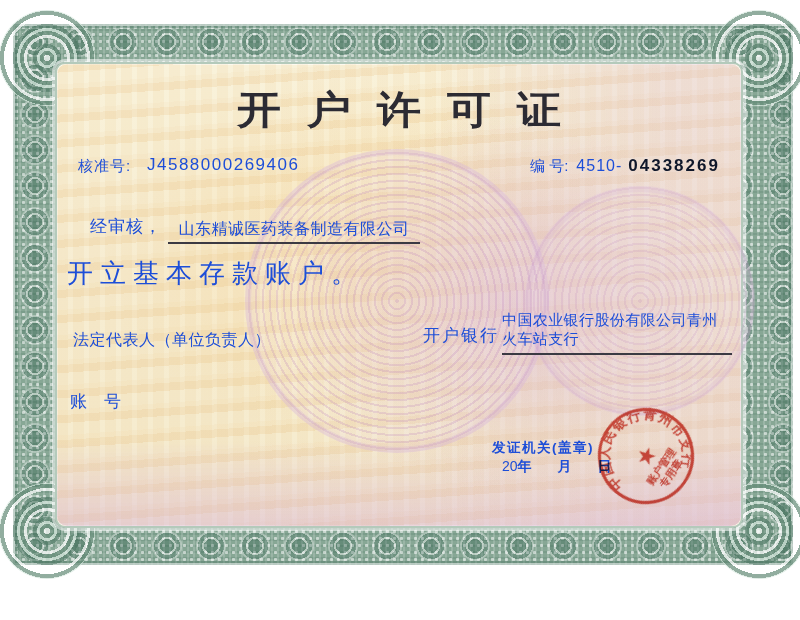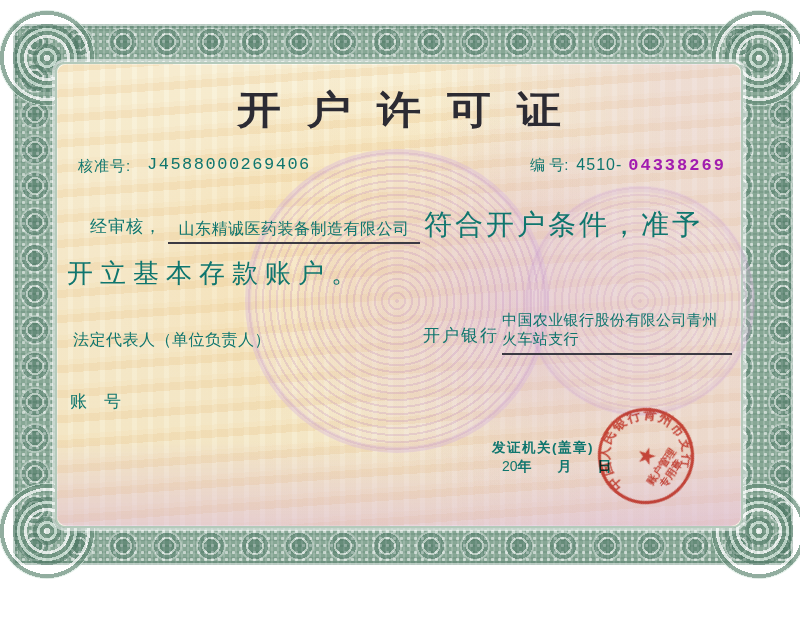--- a/index.html
+++ b/index.html
@@ -60,23 +60,23 @@
   .rosette{
     position:absolute;border-radius:50%;
     background:repeating-radial-gradient(circle at 50% 50%, rgba(204,158,206,.40) 0 2px, rgba(247,240,247,.16) 2px 7px);
     box-shadow: inset 0 0 0 6px rgba(210,170,212,.30), inset 0 0 22px rgba(210,170,212,.35);
   }
   .rosette.r1{left:188px;top:85px;width:304px;height:304px;opacity:.78;}
   .rosette.r2{left:468px;top:122px;width:230px;height:230px;opacity:.55;}
 
   
   .abs{position:absolute;white-space:nowrap;}
-  .serif{font-family:Liberation Mono, monospace;}
-  .ink{color:#0f766e;}
-  .red{color:#a21caf;margin-top:14px;}
+  .serif{font-family:Liberation Sans, sans-serif;}
+  .ink{color:#1d4ed8;}
+  .red{color:#0f172a;margin-top:14px;}
 
   .title{
     left:55px;right:57px;top:84px;text-align:center;margin:0;
     font-family:"Liberation Serif","DejaVu Serif",serif;
     font-weight:700;font-size:44px;letter-spacing:26px;padding-left:26px;
     color:#2c2b33;transform:scaleY(.88);transform-origin:50% 0;
   }
 
   .approval-label{left:78px;top:157px;font-size:15px;letter-spacing:1px;}
   .approval-value{left:147px;top:155px;font-size:17px;letter-spacing:1.5px;}
@@ -151,21 +151,20 @@
 
   <span class="abs approval-label ink">核准号:</span>
   <span class="abs approval-value serif ink">J4588000269406</span>
 
   <div class="abs serial-row">
     <span class="ink">编 号:</span><span class="pfx ink">4510-</span><span class="num serif red">04338269</span>
   </div>
 
   <span class="abs audit-prefix ink">经审核，</span>
   <div class="abs company-box ink">山东精诚医药装备制造有限公司</div>
-  <span class="abs audit-suffix ink">符合开户条件，准予</span>
   <span class="abs second-line ink">开立基本存款账户。</span>
 
   <span class="abs legal-label ink">法定代表人（单位负责人）</span>
 
   <span class="abs bank-label ink">开户银行</span>
   <div class="abs bank-box ink">中国农业银行股份有限公司青州火车站支行</div>
 
   <span class="abs account-label ink">账　号</span>
 
   <span class="abs issuer-label ink">发证机关(盖章)</span>

